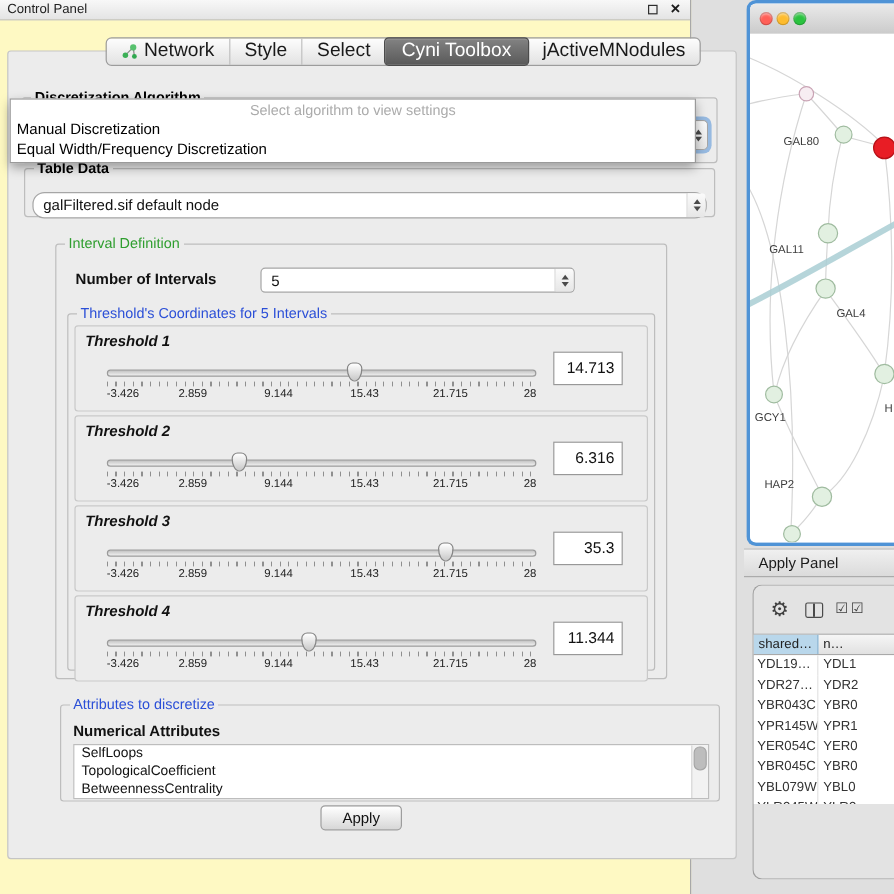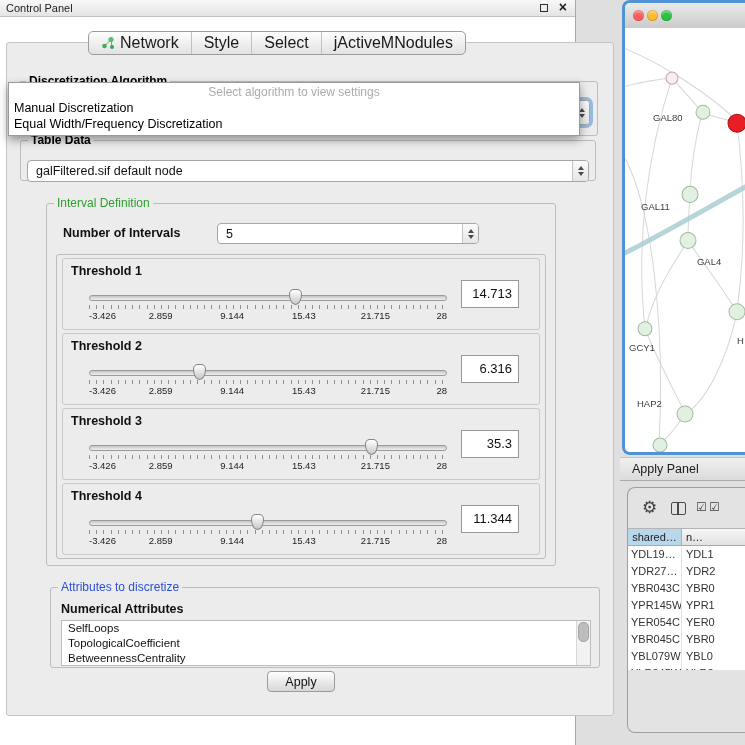--- a/index.html
+++ b/index.html
@@ -1,20 +1,20 @@
 <!DOCTYPE html>
 <html><head>
 <meta charset="utf-8">
 <style>
   html,body{margin:0;padding:0;}
   body{font-family:"Liberation Sans",sans-serif;-webkit-font-smoothing:antialiased;}
   #root{position:relative;width:745px;height:745px;background:#dfdfdf;overflow:hidden;font-size:12px;color:#111;}
 
   
-  .control-panel{position:absolute;left:0;top:0;width:576px;height:745px;background:#ffffff;border-right:1px solid #a8a8a8;box-sizing:border-box;}
+  .control-panel{position:absolute;left:0;top:0;width:576px;height:745px;background:#fef9c3;border-right:1px solid #a8a8a8;box-sizing:border-box;}
   .cp-titlebar{position:absolute;left:0;top:0;right:0;height:16px;background:linear-gradient(#f8f8f8,#e4e4e4);border-bottom:1px solid #c2c2c2;font-size:11px;line-height:16px;padding-left:6px;color:#222;}
   .win-float{position:absolute;right:27px;top:4px;width:8px;height:8px;border:1.5px solid #2e2e2e;box-sizing:border-box;background:transparent;}
   .win-close{position:absolute;right:8px;top:-1px;font-size:14px;font-weight:bold;color:#1c1c1c;line-height:16px;}
   .cp-inner{position:absolute;left:6px;top:42px;width:606px;height:672px;border:1px solid #c5c5c5;border-radius:3px;background:#ececec;}
 
   
   .seg{position:absolute;display:inline-flex;align-items:stretch;height:22px;background:linear-gradient(#fdfdfd,#e2e2e2);border:1px solid #9c9c9c;border-radius:5px;}
   .seg-item{display:flex;align-items:center;gap:5px;padding:0 12px;font-size:16px;color:#1a1a1a;border-left:1px solid #c0c0c0;white-space:nowrap;}
   .seg-item:first-child{border-left:none;}
   .seg-item.selected{background:linear-gradient(#838383,#595959);color:#fff;border:1px solid #4b4b4b;border-radius:4px;margin:-1px;padding:0 14px;position:relative;z-index:1;box-shadow:inset 0 1px 0 rgba(255,255,255,.22);}
@@ -36,33 +36,33 @@
   .attrs-grp{left:50px;top:580px;width:548px;height:86px;}
 
   
   .combo{position:absolute;background:#fff;border:1px solid #a6a6a6;border-radius:4px;display:flex;align-items:center;font-size:12.5px;color:#111;box-sizing:border-box;}
   .combo-text{flex:1;padding:0 8px;overflow:hidden;white-space:nowrap;}
   .stepper{width:15px;align-self:stretch;border-left:1px solid #c4c4c4;display:flex;flex-direction:column;align-items:center;justify-content:center;gap:2px;background:linear-gradient(#fbfbfb,#e6e6e6);border-radius:0 3px 3px 0;}
   .tri-up{width:0;height:0;border-left:3.5px solid transparent;border-right:3.5px solid transparent;border-bottom:4.5px solid #4a4a4a;}
   .tri-down{width:0;height:0;border-left:3.5px solid transparent;border-right:3.5px solid transparent;border-top:4.5px solid #4a4a4a;}
   .combo.focus{box-shadow:0 0 0 3px rgba(106,160,220,.65);}
   .algo-combo{left:7px;right:7px;top:12px;height:25px;}
-  .tabledata-combo{left:6px;right:6px;top:13px;height:22px;}
+  .tabledata-combo{left:6px;right:6px;top:13px;height:22px;border-radius:10px;}
   .intervals-combo{left:170px;top:13px;width:262px;height:21px;}
   .lbl-intervals{position:absolute;left:16px;top:16px;font-weight:bold;font-size:12.5px;}
 
   
   .popup{position:absolute;left:8px;top:82px;width:570px;background:#fff;border:1px solid #9a9a9a;box-shadow:0 4px 9px rgba(0,0,0,.38);z-index:20;padding-bottom:3px;}
   .popup-prompt{height:15px;line-height:15px;text-align:center;color:#ababab;font-size:12px;margin-top:2px;}
   .popup-item{height:16px;line-height:16px;padding-left:5px;font-size:12.5px;color:#000;white-space:nowrap;}
   .popup-item.bold{font-weight:normal;}
 
   
   .threshold-panel{position:relative;margin:3px 5px;height:70px;border:1px solid #c9c9c9;border-radius:3px;background:#ececec;}
-  .th-label{position:absolute;left:8px;top:5px;font-weight:bold;font-size:12.5px;}
+  .th-label{position:absolute;left:8px;top:5px;font-weight:bold;font-size:12.5px;font-style:italic;}
   .slider{position:absolute;left:26px;right:92px;top:36px;height:6px;}
   .slider-track{position:absolute;left:0;right:0;top:0;bottom:0;border:1px solid #9b9b9b;border-radius:3px;background:linear-gradient(#c5c5c5,#f0f0f0);}
   .slider-thumb{position:absolute;top:-6px;width:13px;height:16px;background:linear-gradient(#ffffff,#c8c8c8);border:1px solid #858585;border-radius:6px 6px 60% 60% / 6px 6px 80% 80%;box-sizing:border-box;z-index:1;}
   .ticks{position:absolute;left:26px;right:92px;top:46px;height:4px;background:repeating-linear-gradient(to right,#8f8f8f 0 1px,transparent 1px 7.2px);}
   .tick-labels{position:absolute;left:26px;right:92px;top:51px;height:12px;font-size:9.5px;color:#222;}
   .tick-label{position:absolute;top:0;white-space:nowrap;}
   .value-box{position:absolute;right:20px;top:21px;width:58px;height:28px;background:#fff;border:1px solid #989898;font-size:13px;line-height:26px;text-align:right;padding-right:6px;box-sizing:border-box;}
 
   
   .attrs-title{position:absolute;left:10px;top:8px;font-weight:bold;font-size:12.5px;}
@@ -122,20 +122,23 @@
           <circle cx="11" cy="11" r="2" fill="#2fa84f"></circle>
         </svg>
         <span>Network</span>
       </div>
       <div class="seg-item">
         <span>Style</span>
       </div>
       <div class="seg-item">
         <span>Select</span>
       </div>
+      <div class="seg-item selected">
+        <span>Cyni Toolbox</span>
+      </div>
       <div class="seg-item">
         <span>jActiveMNodules</span>
       </div>
     </nav>
 
     <fieldset class="grp algo-grp">
       <legend class="legend-bold">Discretization Algorithm</legend>
       <div class="combo focus algo-combo">
         <span class="combo-text"></span>
         <span class="stepper">
@@ -166,20 +169,21 @@
       <legend class="legend-green">Interval Definition</legend>
       <span class="lbl-intervals">Number of Intervals</span>
       <div class="combo intervals-combo">
         <span class="combo-text">5</span>
         <span class="stepper">
             <i class="tri-up"></i>
             <i class="tri-down"></i>
           </span>
       </div>
       <fieldset class="grp thresholds-grp">
+        <legend class="legend-blue">Threshold's Coordinates for 5 Intervals</legend>
         <div>
             <div class="threshold-panel">
     <div class="th-label">Threshold 1</div>
     <div class="slider">
       <div class="slider-track"></div>
       <div class="slider-thumb" style="left: calc(57.72% - 6.5px);"></div>
     </div>
     <div class="ticks"></div>
     <div class="tick-labels">
                 <span class="tick-label" style="left: 0px;">-3.426</span>

